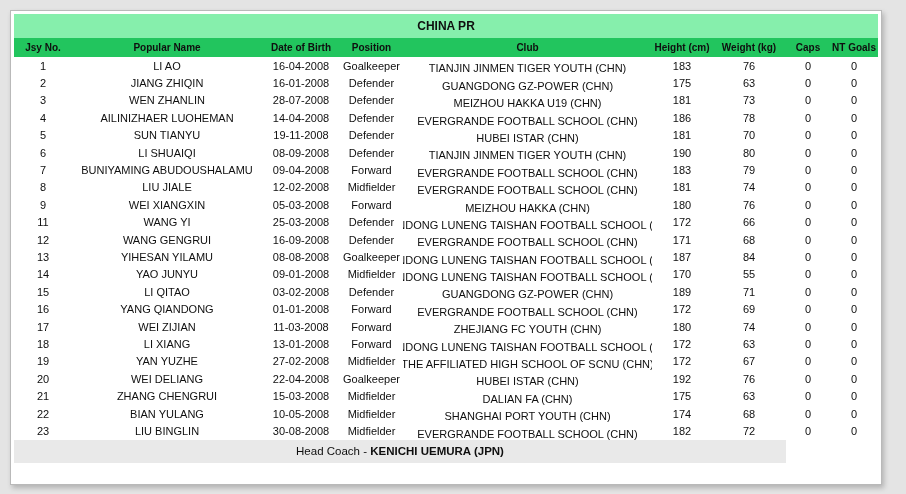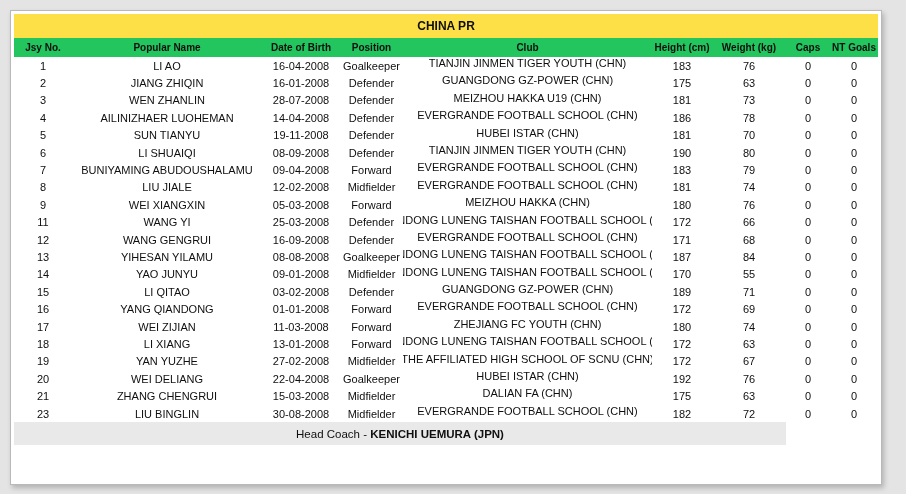--- a/index.html
+++ b/index.html
@@ -25,21 +25,21 @@
     table-layout:fixed;
     width:864px;
   }
   table.roster th, table.roster td{
     padding:0;
     text-align:center;
     vertical-align:middle;
     white-space:nowrap;
   }
   tr.title-row th{
-    background:#fde047;
+    background:#86efac;
     height:24px;
     font-size:12px;
     font-weight:bold;
   }
   tr.header-row th{
     background:#22c55e;
     height:19px;
     font-size:10px;
     font-weight:bold;
   }
@@ -48,21 +48,21 @@
     font-size:11px;
     font-weight:normal;
   }
   td .clip{
     display:flex;
     justify-content:center;
     overflow:hidden;
     white-space:nowrap;
     width:100%;
     height:17.4px;
-    align-items:flex-start;
+    align-items:flex-end;
   }
   td .clip span{flex:0 0 auto;}
   tr.footer-row td{
     height:23px;
     font-size:11.5px;
   }
   tr.footer-row td.coach{
     background:#e9e9e9;
   }
   tr.footer-row td.coach b{font-weight:bold;}
@@ -395,20 +395,35 @@
             <div class="clip">
               <span>DALIAN FA (CHN)</span>
             </div>
           </td>
           <td>175</td>
           <td>63</td>
           <td>0</td>
           <td>0</td>
         </tr>
         <tr>
+          <td>22</td>
+          <td>BIAN YULANG</td>
+          <td>10-05-2008</td>
+          <td>Midfielder</td>
+          <td>
+            <div class="clip">
+              <span>SHANGHAI PORT YOUTH (CHN)</span>
+            </div>
+          </td>
+          <td>174</td>
+          <td>68</td>
+          <td>0</td>
+          <td>0</td>
+        </tr>
+        <tr>
           <td>23</td>
           <td>LIU BINGLIN</td>
           <td>30-08-2008</td>
           <td>Midfielder</td>
           <td>
             <div class="clip">
               <span>EVERGRANDE FOOTBALL SCHOOL (CHN)</span>
             </div>
           </td>
           <td>182</td>

